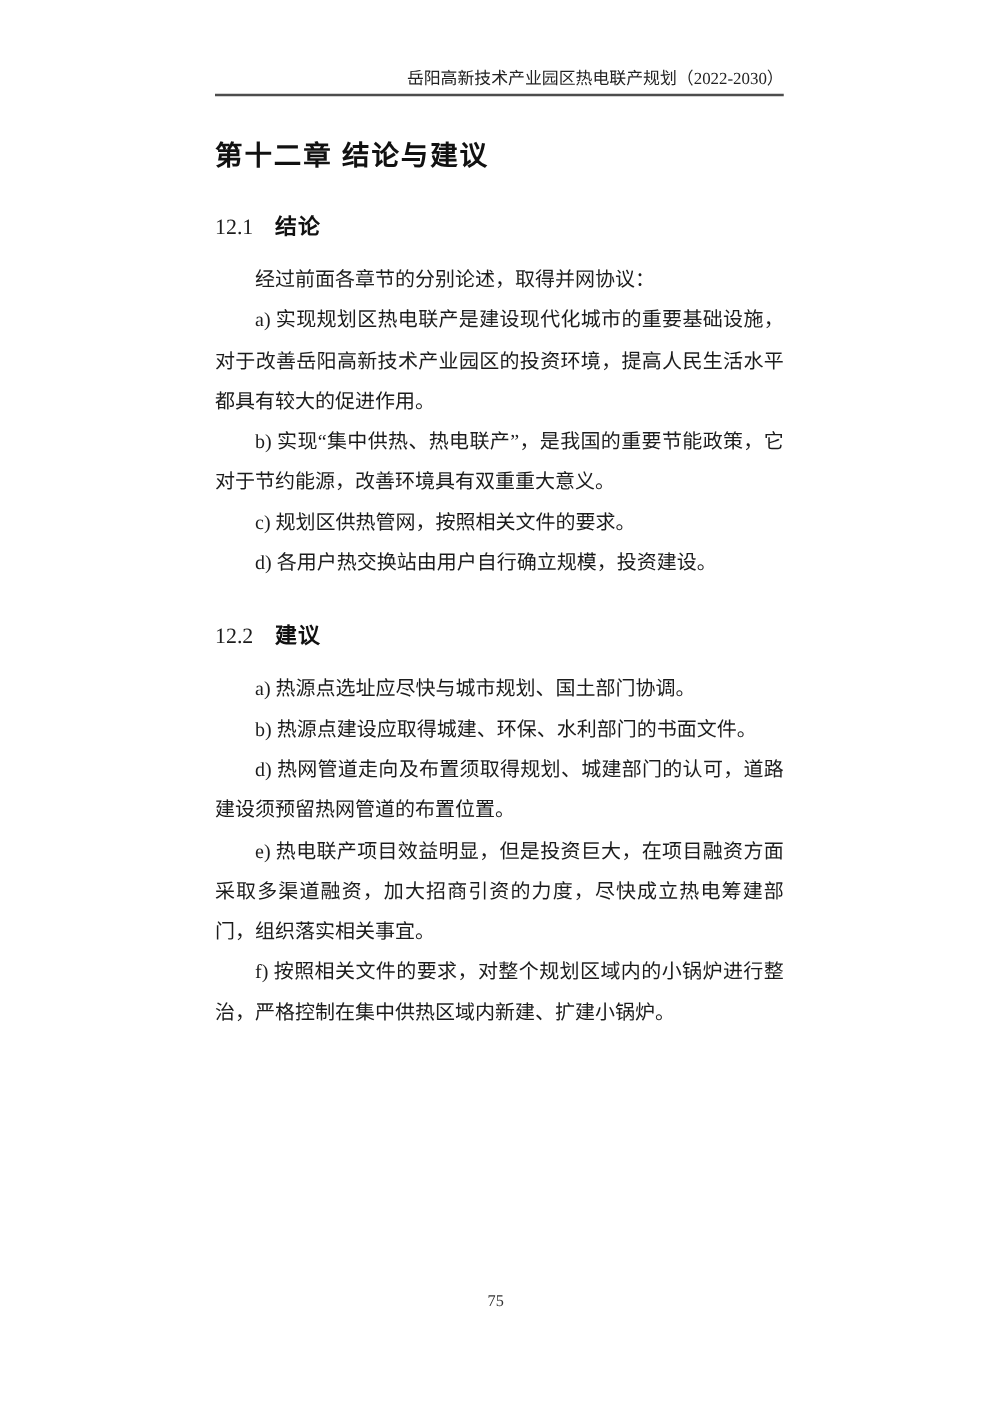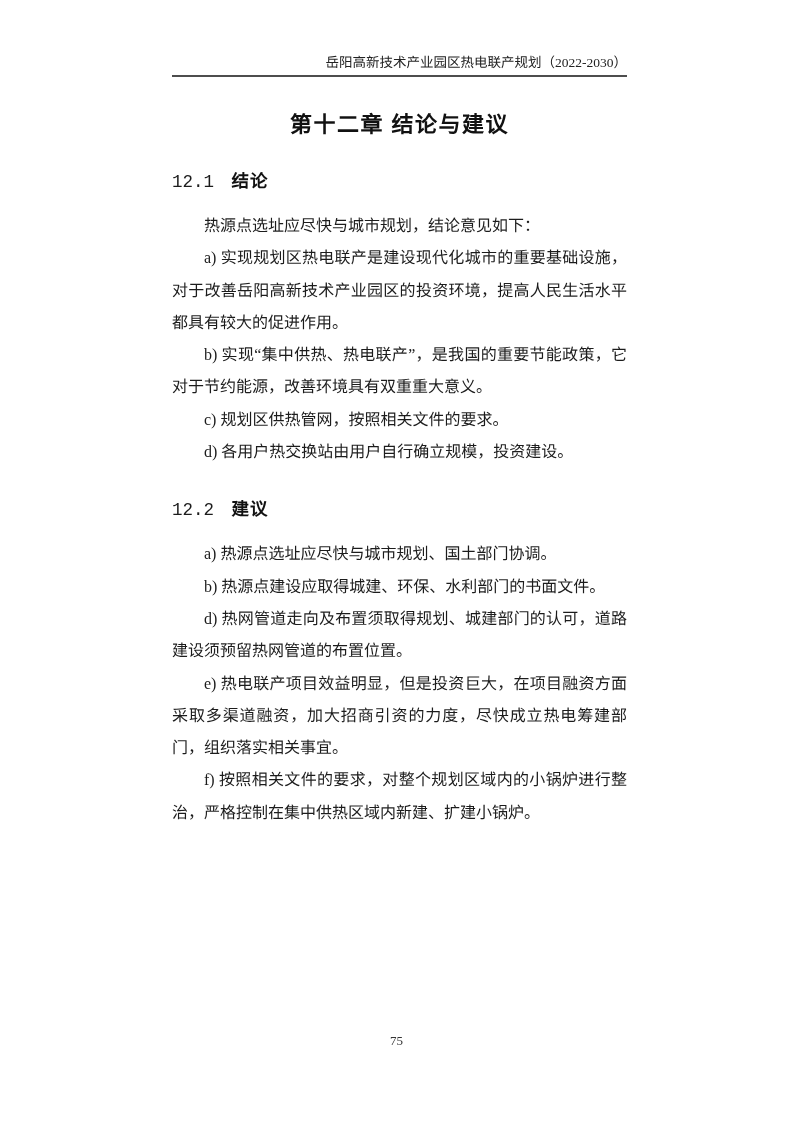--- a/index.html
+++ b/index.html
@@ -21,37 +21,37 @@
   }
   .header {
     text-align: right;
     font-size: 13.5px;
     line-height: 17px;
     padding-bottom: 4px;
     border-bottom: 2px solid #4d4d4d;
     color: #222222;
   }
   h1.chapter-title {
-    text-align: center;
+    text-align: left;
     font-family: "Liberation Sans", "DejaVu Sans", sans-serif;
     font-weight: bold;
     font-size: 22px;
     line-height: 30px;
     letter-spacing: 1.5px;
     margin: 33px 0 0 0;
     color: #111111;
   }
   h2.section-heading {
     font-size: 17.5px;
     line-height: 24px;
     font-weight: normal;
     margin: 29px 0 16px 0;
   }
   h2.section-heading .sec-num {
-    font-family: Liberation Mono, monospace;
+    font-family: Liberation Serif, serif;
     margin-right: 13px;
     color: #1c1c1c;
   }
   h2.section-heading .sec-title {
     font-family: "Liberation Sans", "DejaVu Sans", sans-serif;
     font-weight: bold;
     letter-spacing: 1px;
     color: #111111;
     text-align: right;
   }
@@ -82,21 +82,21 @@
     <span>岳阳高新技术产业园区热电联产规划（2022-2030）</span>
   </div>
 
   <h1 class="chapter-title">第十二章 结论与建议</h1>
 
   <div class="section">
     <h2 class="section-heading">
       <span class="sec-num">12.1</span>
       <span class="sec-title">结论</span>
     </h2>
-    <p class="body-par">热源点选址应尽快与城市规划，结论意见如下：</p>
+    <p class="body-par">经过前面各章节的分别论述，取得并网协议：</p>
     <p class="body-par">a) 实现规划区热电联产是建设现代化城市的重要基础设施，对于改善岳阳高新技术产业园区的投资环境，提高人民生活水平都具有较大的促进作用。</p>
     <p class="body-par">b) 实现“集中供热、热电联产”，是我国的重要节能政策，它对于节约能源，改善环境具有双重重大意义。</p>
     <p class="body-par">c) 规划区供热管网，按照相关文件的要求。</p>
     <p class="body-par">d) 各用户热交换站由用户自行确立规模，投资建设。</p>
   </div>
 
   <div class="section">
     <h2 class="section-heading">
       <span class="sec-num">12.2</span>
       <span class="sec-title">建议</span>

